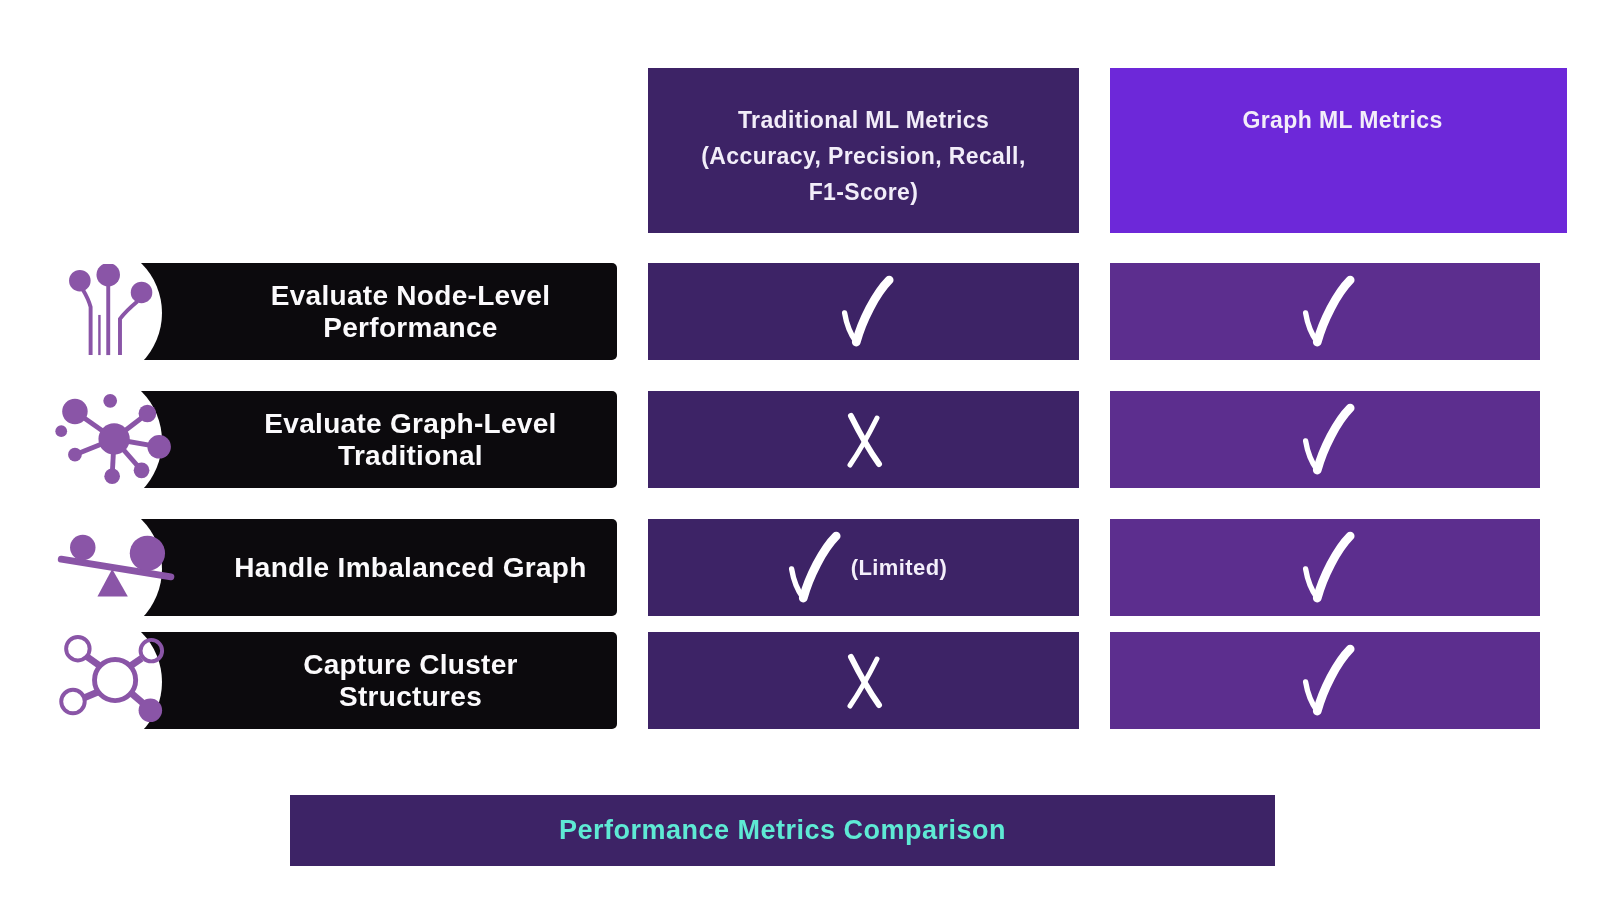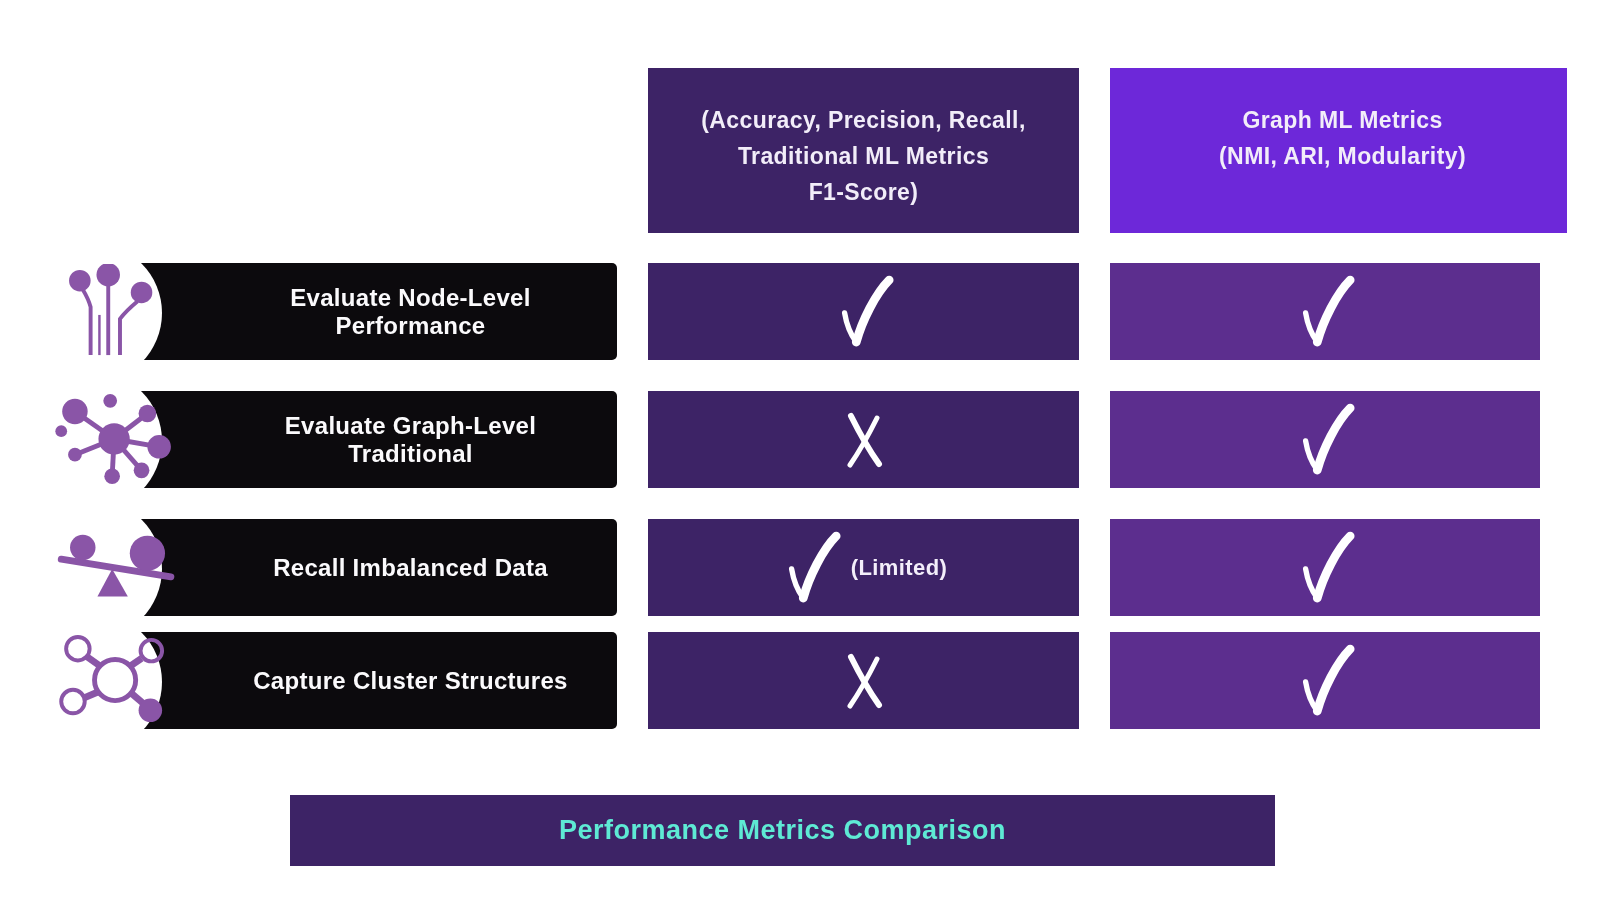--- a/index.html
+++ b/index.html
@@ -29,21 +29,21 @@
     position:absolute; left:-78px; top:-20px; width:140px; height:140px;
     background:#ffffff; border-radius:50%; z-index:1;
   }
   .row-label .row-icon {
     position:absolute; left:-48px; top:1px; width:135px; height:95px; z-index:2;
   }
   .row-label .row-text {
     position:absolute; inset:0; z-index:3;
     display:flex; align-items:center; justify-content:center;
     padding-left:130px; padding-right:26px;
-    color:#fbfafc; font-weight:bold; font-size:24px; letter-spacing:.3px;
+    color:#fbfafc; font-weight:bold; font-size:28px; letter-spacing:.3px;
     text-align:center;
   }
 
   
   .cell {
     position:absolute; height:97px;
     display:flex; align-items:center; justify-content:center; gap:9px;
   }
   .cell.traditional { left:648px; width:431px; background:#3d2366; }
   .cell.graph       { left:1110px; width:430px; background:#5c2e8e; }
@@ -60,27 +60,26 @@
     display:flex; align-items:center; justify-content:center;
     color:#5eead4; font-weight:bold; font-size:27px; letter-spacing:.5px;
   }
 </style>
 </head>
 <body>
 
 <div class="canvas">
 
   <div class="col-header traditional">
+    <div>Traditional ML Metrics</div>
     <div>(Accuracy, Precision, Recall,</div>
-    <div>Traditional ML Metrics</div>
     <div>F1-Score)</div>
   </div>
   <div class="col-header graph">
     <div>Graph ML Metrics</div>
-    <div>(NMI, ARI, Modularity)</div>
   </div>
 
   <div class="row-label r1">
     <div class="notch"></div>
     <svg class="row-icon" viewBox="0 0 135 97">
       <g stroke="#8a55a7" fill="none">
         <path d="M30 26 Q36 36 38 44 L38 93" stroke-width="4"></path>
         <path d="M56 22 L56 93" stroke-width="4"></path>
         <path d="M47 52 L47 93" stroke-width="2.5"></path>
         <path d="M86 38 Q74 48 68 56 L68 93" stroke-width="4"></path>
@@ -149,21 +148,21 @@
   </div>
 
   <div class="row-label r3">
     <div class="notch"></div>
     <svg class="row-icon" viewBox="0 0 135 97">
       <path d="M8 40 L120 58" stroke="#8a55a7" stroke-width="7" stroke-linecap="round" fill="none"></path>
       <circle cx="30" cy="28" r="13" fill="#8a55a7"></circle>
       <circle cx="96" cy="34" r="18" fill="#8a55a7"></circle>
       <polygon points="60,50 45,78 76,78" fill="#8a55a7"></polygon>
     </svg>
-    <div class="row-text">Recall Imbalanced Data</div>
+    <div class="row-text">Handle Imbalanced Graph</div>
   </div>
   <div class="cell traditional r3">
       <svg width="62" height="76" viewBox="0 0 64 78">
         <path d="M12 40 C14 52 18 62 24 70" stroke="#fff" stroke-width="5.5" fill="none" stroke-linecap="round"></path>
         <path d="M24 70 C30 48 44 20 58 6" stroke="#fff" stroke-width="9" fill="none" stroke-linecap="round"></path>
       </svg>
     <span class="cell-note">(Limited)</span>
   </div>
   <div class="cell graph r3">
       <svg width="62" height="76" viewBox="0 0 64 78">

